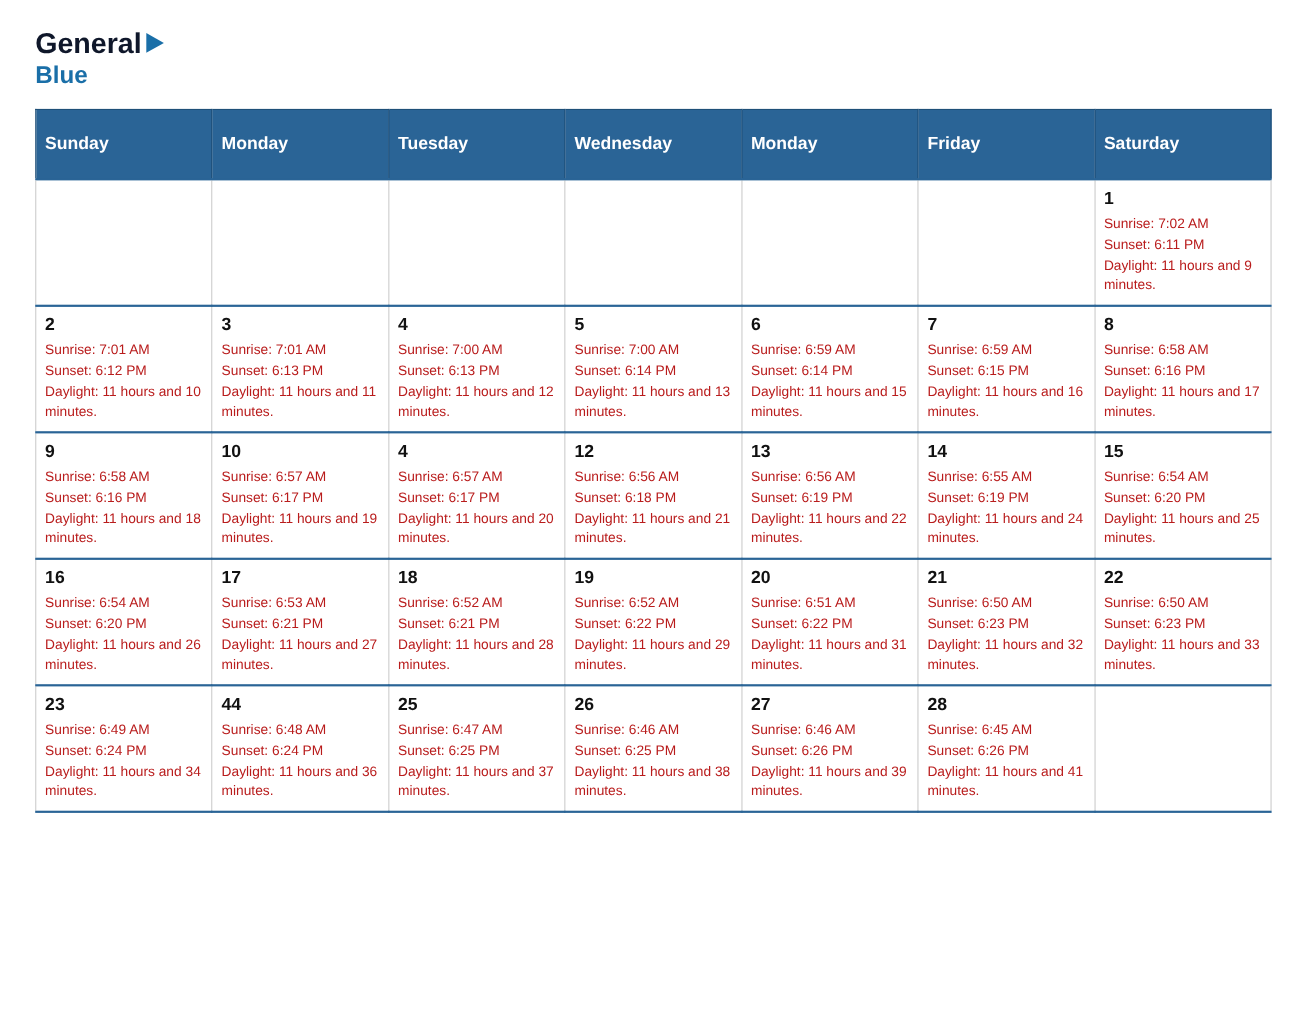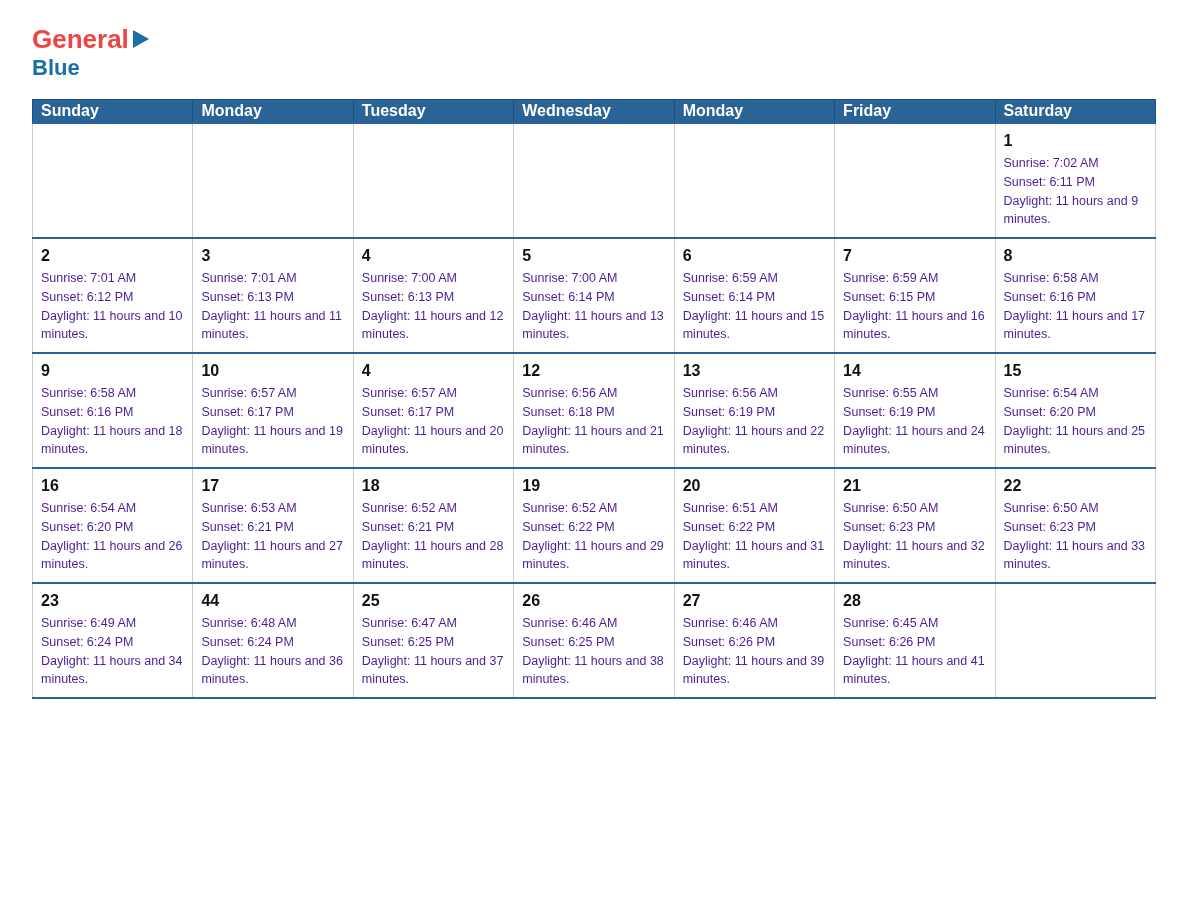--- a/index.html
+++ b/index.html
@@ -38,21 +38,21 @@
     .calendar {
       width: 100%;
       border-collapse: collapse;
       border: 1px solid #aaa;
     }
     .calendar th {
       background: #2a6496;
       color: #fff;
       font-size: 16px;
       font-weight: bold;
-      padding: 2px 8px;
+      padding: 22px 8px;
       text-align: left;
       border: 1px solid #1e4f78;
     }
     .calendar td {
       vertical-align: top;
       padding: 8px 8px;
       border: 1px solid #ccc;
       width: calc(100% / 7);
       min-height: 110px;
       font-size: 13px;
@@ -64,38 +64,38 @@
     }
     .day-number {
       font-size: 16px;
       font-weight: bold;
       color: #111;
       display: block;
       margin-bottom: 4px;
     }
     .day-info {
       font-size: 12.5px;
-      color: #4c1d95;
+      color: #b91c1c;
       line-height: 1.5;
     }
     .empty-cell {
       background: #f8f8f8;
     }
     .logo-row {
       display: flex;
       align-items: center;
     }
   </style>
 </head>
 <body>
 
 <div class="header">
   <div class="logo">
     <div class="logo-row">
-      <span style="font-size:26px;font-weight:900;color:#ef4444;font-family:Arial,sans-serif;">General</span>
+      <span style="font-size:26px;font-weight:900;color:#0f172a;font-family:Arial,sans-serif;">General</span>
       <span style="display:inline-block;width:0;height:0;border-left:16px solid #1a6fa8;border-top:9px solid transparent;border-bottom:9px solid transparent;margin-left:4px;margin-right:0px;vertical-align:middle;margin-bottom:2px;"></span>
     </div>
     <div>
       <span style="font-size:22px;font-weight:900;color:#1a6fa8;font-family:Arial,sans-serif;">Blue</span>
     </div>
   </div>
   <div class="title-block">
     <div class="month-title"></div>
     <div class="location"></div>
   </div>

